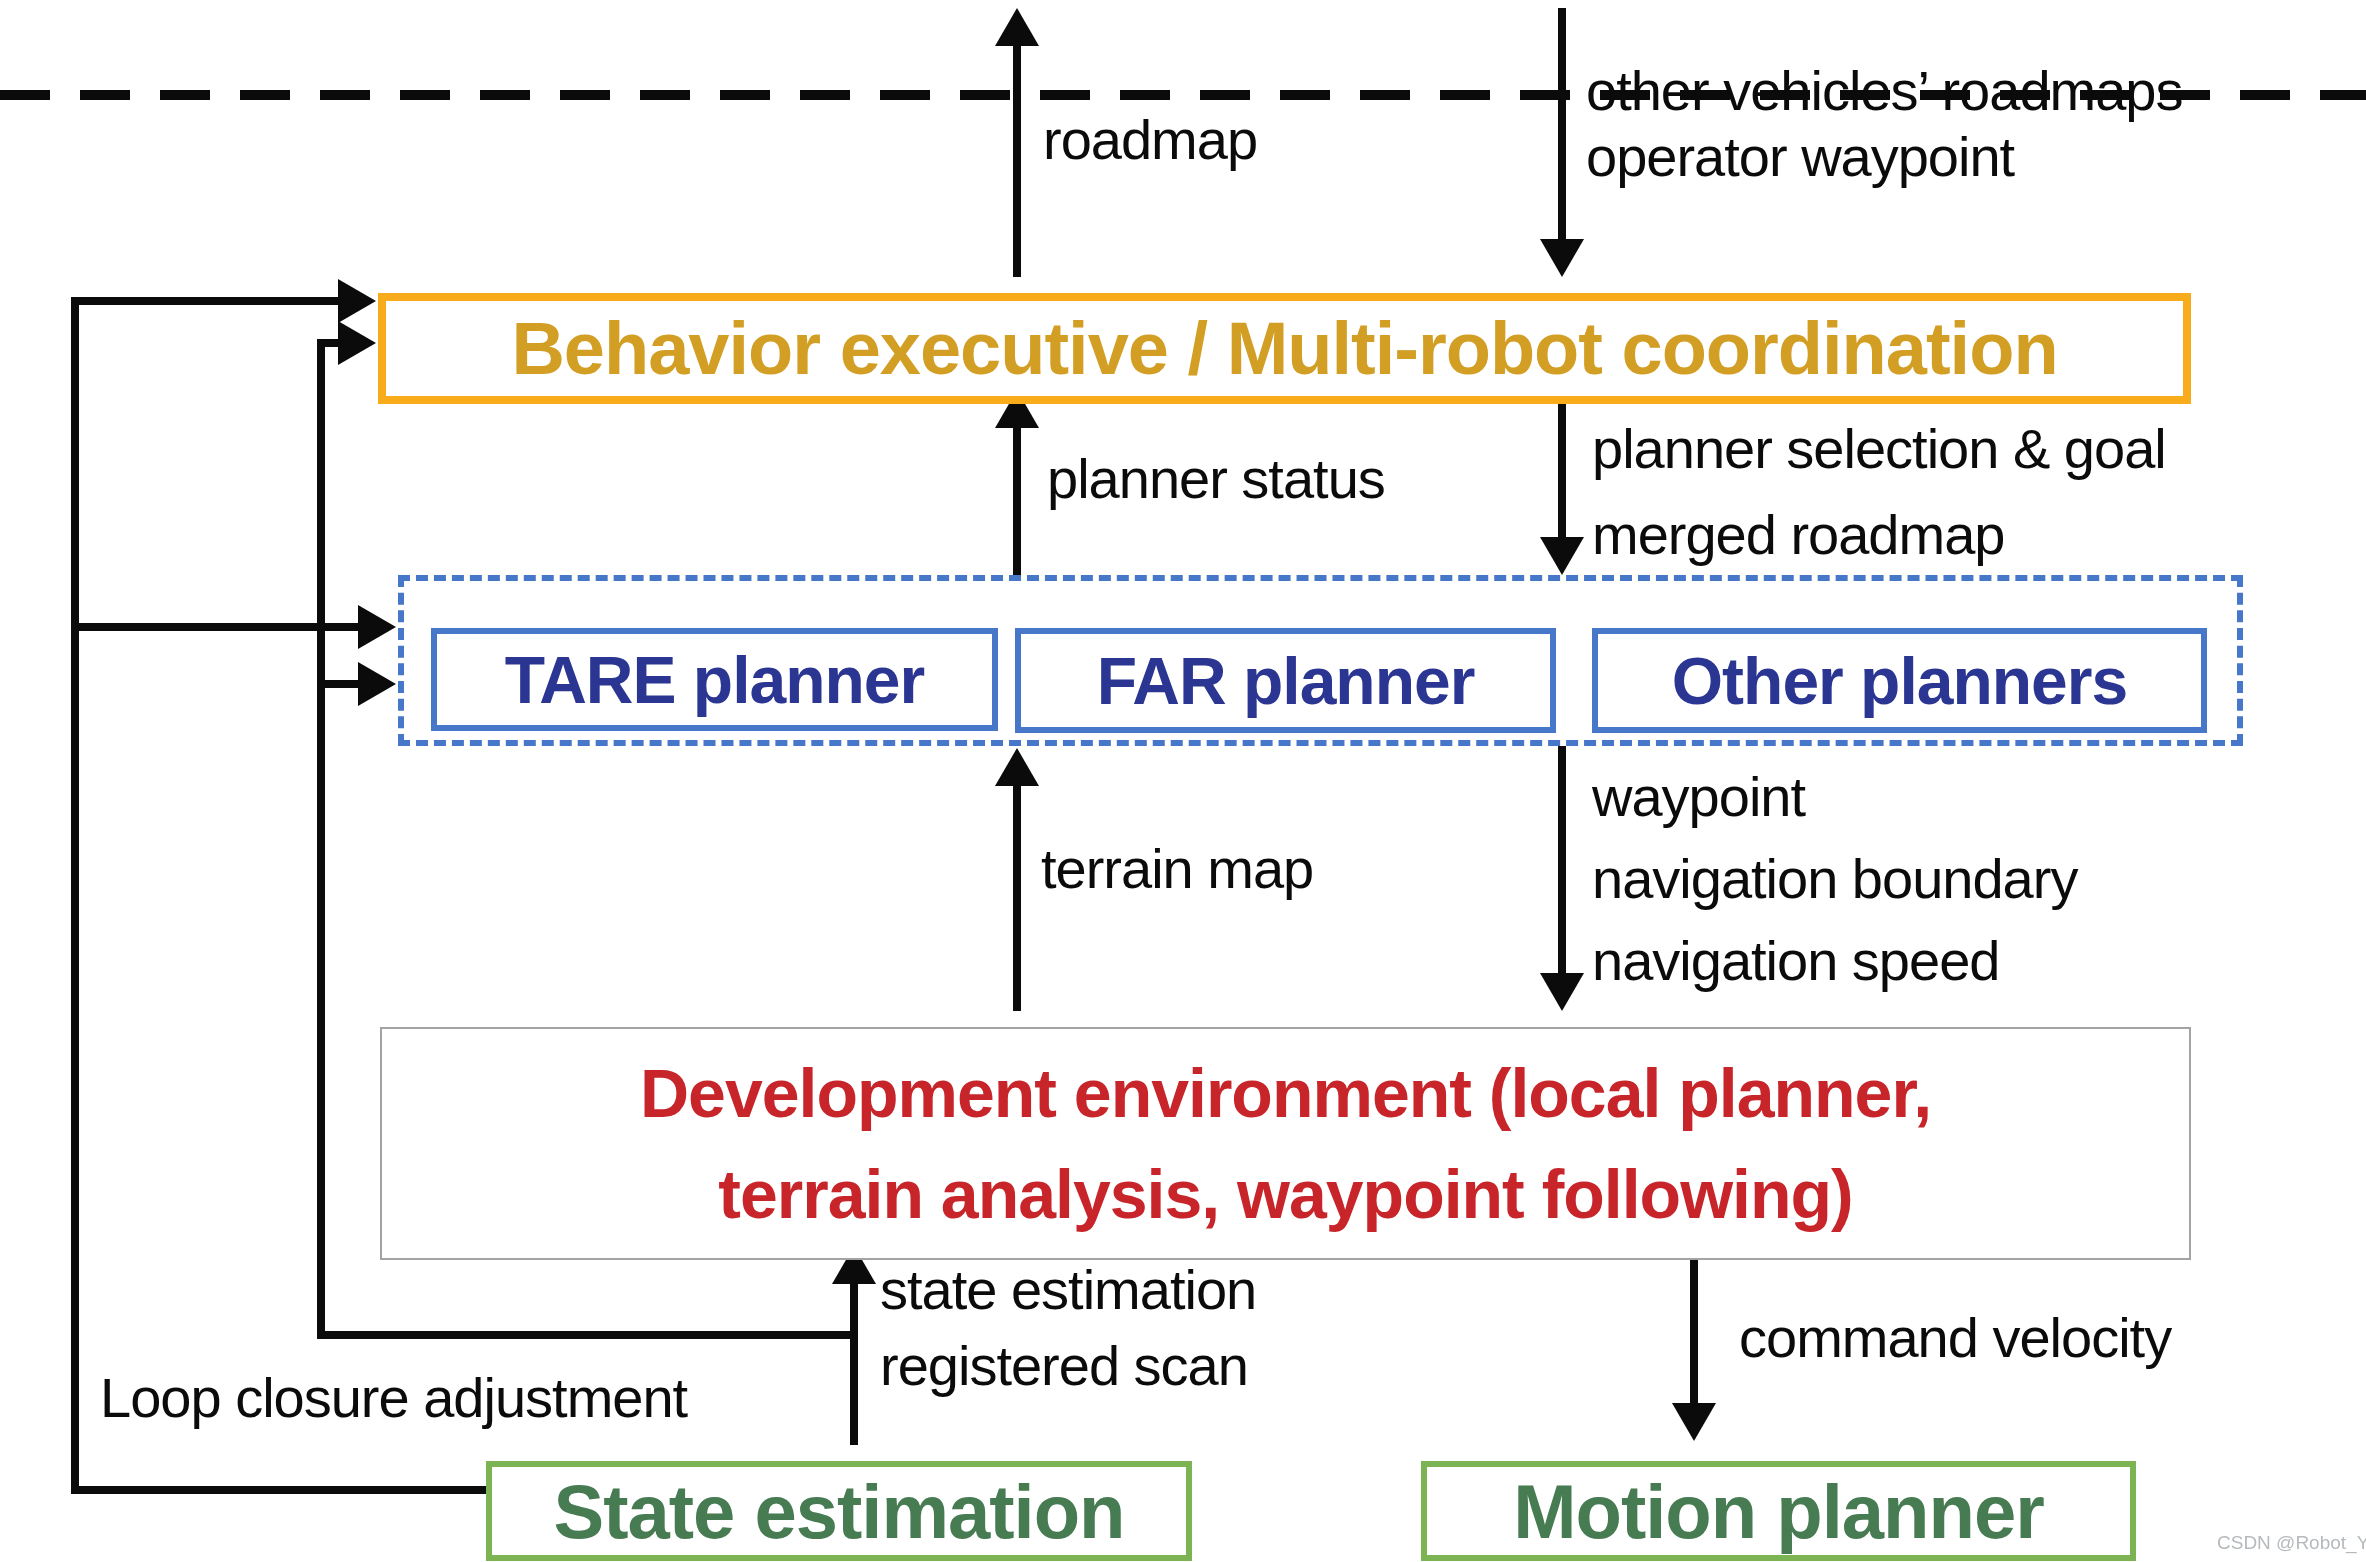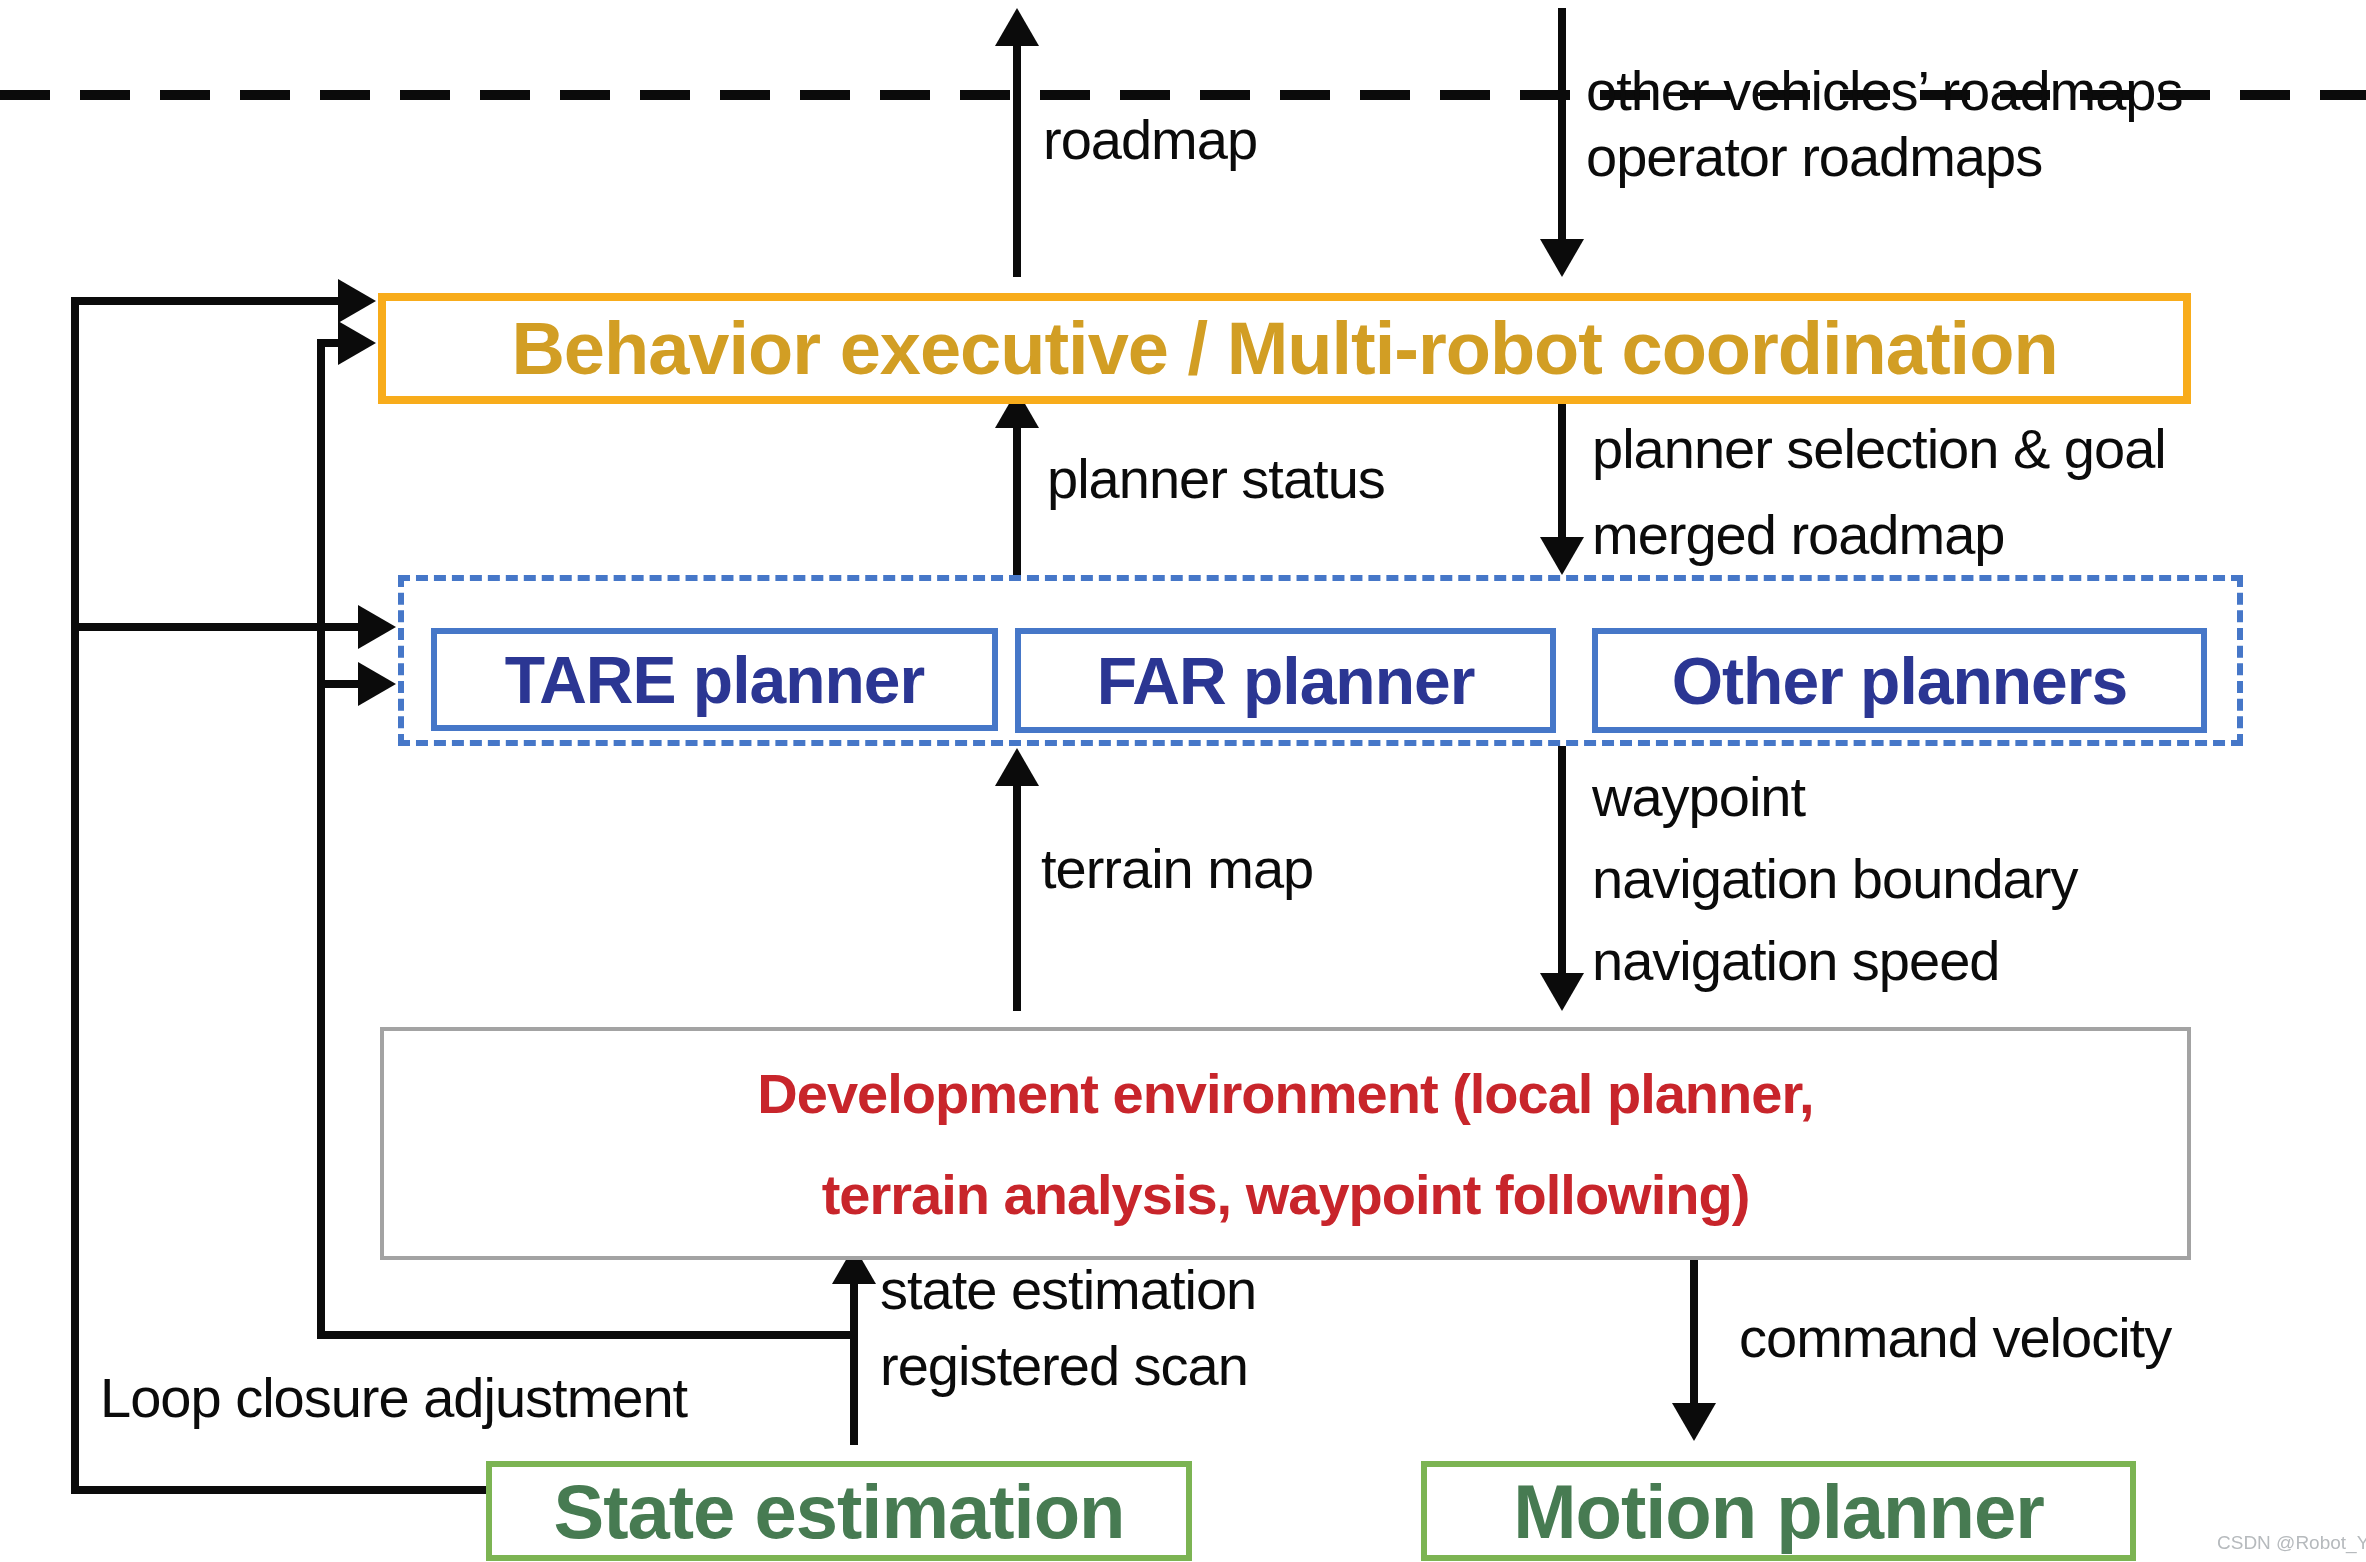--- a/index.html
+++ b/index.html
@@ -23,22 +23,22 @@
   }
   
   .box{display:flex;align-items:center;justify-content:center;white-space:nowrap;box-sizing:border-box;background:#ffffff;margin-top:16px;}
   #box-behavior{left:378px;top:277px;width:1813px;height:111px;border:8px solid #F8AC1B;
     color:#D29E24;font-size:74px;font-weight:600;letter-spacing:-1px;}
   #box-planners-group{left:398px;top:575px;width:1845px;height:171px;border:6px dashed #4677C8;box-sizing:border-box;}
   .planner-box{border:6px solid #4677C8;color:#2B3693;font-size:66px;font-weight:600;letter-spacing:-1px;}
   #box-tare{left:431px;top:612px;width:567px;height:103px;}
   #box-far{left:1015px;top:612px;width:541px;height:105px;}
   #box-other{left:1592px;top:612px;width:615px;height:105px;text-align:center;}
-  #box-dev{left:380px;top:1011px;width:1811px;height:233px;border:4px solid #a3a3a3;
-    color:#C8252B;font-size:56px;font-weight:600;letter-spacing:-1px;
+  #box-dev{left:380px;top:1011px;width:1811px;height:233px;border:2px solid #a3a3a3;
+    color:#C8252B;font-size:68px;font-weight:600;letter-spacing:-1px;
     flex-direction:column;line-height:101px;}
   .green-box{border:6px solid #7CB453;color:#477B52;font-size:76px;font-weight:600;letter-spacing:-1px;}
   #box-state{left:486px;top:1445px;width:706px;height:100px;}
   #box-motion{left:1421px;top:1445px;width:715px;height:100px;}
   
   .lbl{color:#0b0b0b;font-size:56px;font-weight:500;letter-spacing:-1px;white-space:nowrap;}
   #lbl-roadmap{left:1043px;top:107px;}
   #lbl-other-vehicles{left:1586px;top:58px;line-height:66px;}
   #lbl-planner-status{left:1047px;top:446px;}
   #lbl-planner-selection{left:1592px;top:406px;line-height:86px;}
@@ -119,21 +119,21 @@
     <span>State estimation</span>
   </div>
   <div id="box-motion" class="abs box green-box">
     <span>Motion planner</span>
   </div>
 
   <div id="lbl-roadmap" class="abs lbl">roadmap</div>
 
   <div id="lbl-other-vehicles" class="abs lbl">
     <div>other vehicles’ roadmaps</div>
-    <div>operator roadmaps</div>
+    <div>operator waypoint</div>
   </div>
 
   <div id="lbl-planner-status" class="abs lbl">planner status</div>
 
   <div id="lbl-planner-selection" class="abs lbl">
     <div>planner selection &amp; goal</div>
     <div>merged roadmap</div>
   </div>
 
   <div id="lbl-terrain-map" class="abs lbl">terrain map</div>

